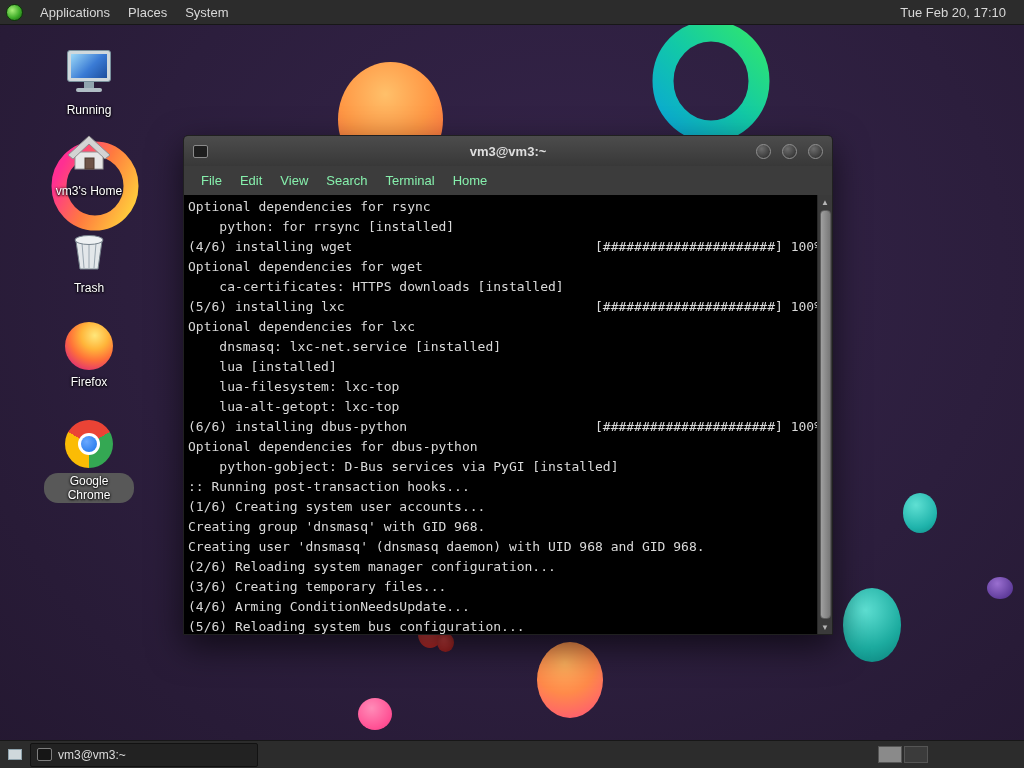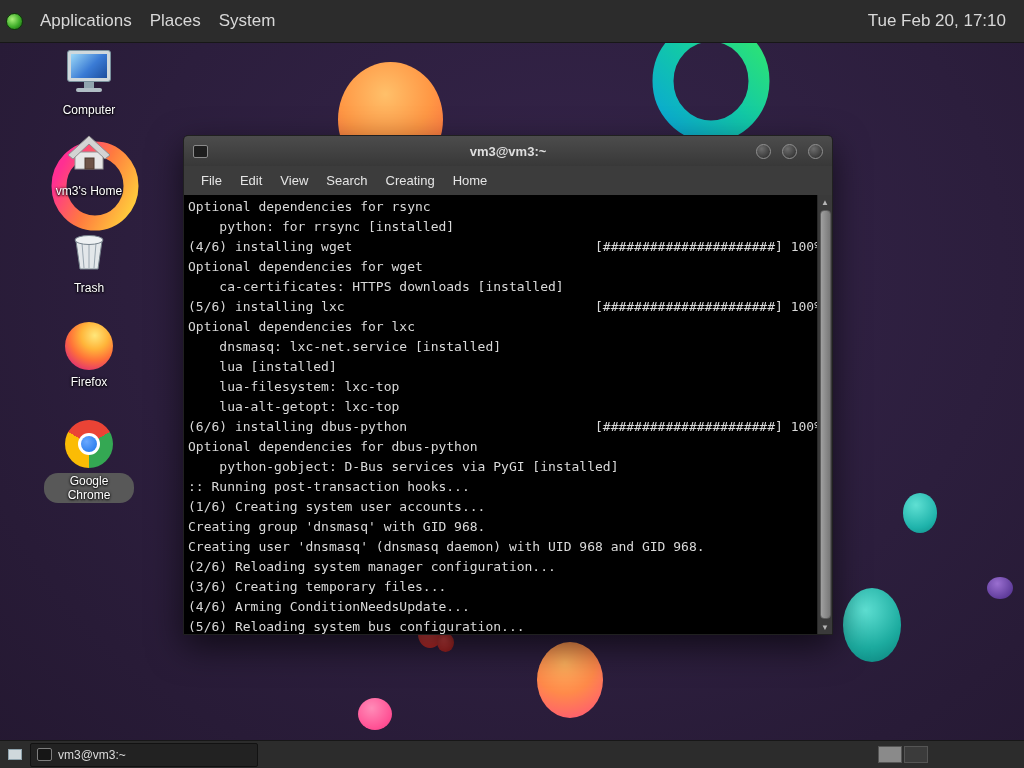--- a/index.html
+++ b/index.html
@@ -1,23 +1,23 @@
 <!DOCTYPE html>
 <html><head>
 <meta charset="utf-8">
 <style>
   *{margin:0;padding:0;box-sizing:border-box}
   html,body{width:1024px;height:768px;overflow:hidden;background:#241831;font-family:"Liberation Sans",sans-serif}
   #desktop{position:relative;width:1024px;height:768px;overflow:hidden;
     background:radial-gradient(ellipse at 55% 35%,#35244a 0%,#2c1e3d 55%,#241831 100%)}
 
   
-  .top-panel{position:absolute;top:0;left:0;right:0;height:43px;background:#2c2c2c;
+  .top-panel{position:absolute;top:0;left:0;right:0;height:25px;background:#2c2c2c;
     border-bottom:1px solid #171717;display:flex;align-items:center;color:#d8d8d8;
-    font-size:17px;z-index:60}
+    font-size:13px;z-index:60}
   .menu-logo{width:17px;height:17px;border-radius:50%;margin:0 8px 0 6px;
     background:radial-gradient(circle at 35% 35%,#a8ef78,#3fae2a 55%,#15590e);border:1px solid #0d3a08}
   .panel-menu{padding:0 9px;height:100%;display:flex;align-items:center;cursor:default}
   .clock{margin-left:auto;padding-right:18px}
 
   
   .blob{position:absolute;border-radius:50%;z-index:2}
   .blob-orange-top{left:338px;top:62px;width:105px;height:115px;
     background:radial-gradient(circle at 45% 28%,#ffc06a,#ff9845 45%,#fc6f3f 80%,#f2552f)}
   .blob-teal-sm{left:903px;top:493px;width:34px;height:40px;
@@ -64,21 +64,21 @@
     box-shadow:0 12px 34px rgba(0,0,0,.6);display:flex;flex-direction:column}
   .titlebar{height:30px;flex:0 0 30px;background:linear-gradient(#4c4c4c,#383838);
     border-radius:4px 4px 0 0;display:flex;align-items:center;padding:0 9px;position:relative}
   .title-text{position:absolute;left:0;right:0;text-align:center;color:#dedede;
     font-size:13px;font-weight:bold}
   .win-icon{width:15px;height:13px;background:#1e1e1e;border:1px solid #8a8a8a;border-radius:2px;z-index:1}
   .win-buttons{margin-left:auto;display:flex;gap:11px;z-index:1}
   .win-btn{width:15px;height:15px;border-radius:50%;border:1px solid #909090;
     background:radial-gradient(circle at 35% 30%,#6d6d6d,#383838 75%)}
   .menubar{height:29px;flex:0 0 29px;background:#3c3c3c;display:flex;align-items:center;
-    color:#e5e5e5;font-size:13px;padding-left:8px}
+    color:#86efac;font-size:13px;padding-left:8px}
   .menubar span{padding:5px 9px;cursor:default}
   .term-wrap{flex:1;display:flex;min-height:0}
   .term-screen{flex:1;background:#000;padding:2px 0 0 4px;overflow:hidden}
   .term-screen pre{font-family:"DejaVu Sans Mono","Liberation Mono",monospace;
     font-size:13px;line-height:20px;color:#d9d9d9}
   .cursor{display:inline-block;width:8px;height:15px;background:#c9c9c9;margin:1px 0 0 1px}
   .scrollbar{width:15px;flex:0 0 15px;background:#3a3a3a;display:flex;flex-direction:column;
     align-items:center;border-left:1px solid #2a2a2a}
   .sb-arrow{height:14px;width:100%;color:#b5b5b5;font-size:8px;display:flex;
     align-items:center;justify-content:center}
@@ -144,21 +144,21 @@
   </div>
 
   <div class="icon-item" style="top:50px">
     <div class="ic">
       <div class="mon">
           <div class="scr"></div>
         </div>
       <div class="stand"></div>
       <div class="base"></div>
     </div>
-    <span class="icon-label">Computer</span>
+    <span class="icon-label">Running</span>
   </div>
 
   <div class="icon-item" style="top:131px">
     <div class="ic">
       <svg viewBox="0 0 48 48" width="48" height="48">
         <rect x="10" y="21" width="28" height="17" fill="#e6e6e6" stroke="#969696"></rect>
         <path d="M24 5 L45 24 L40 28 L24 13 L8 28 L3 24 Z" fill="#d3d3d3" stroke="#8f8f8f"></path>
         <rect x="20" y="27" width="9" height="11" fill="#6d5347" stroke="#4d392f"></rect>
       </svg>
     </div>
@@ -194,21 +194,21 @@
         <div class="win-btn"></div>
         <div class="win-btn"></div>
         <div class="win-btn"></div>
       </div>
     </div>
     <div class="menubar">
       <span>File</span>
       <span>Edit</span>
       <span>View</span>
       <span>Search</span>
-      <span>Creating</span>
+      <span>Terminal</span>
       <span>Home</span>
     </div>
     <div class="term-wrap">
       <div class="term-screen">
         <pre>Optional dependencies for rsync
     python: for rrsync [installed]
 (4/6) installing wget                               [######################] 100%
 Optional dependencies for wget
     ca-certificates: HTTPS downloads [installed]
 (5/6) installing lxc                                [######################] 100%

